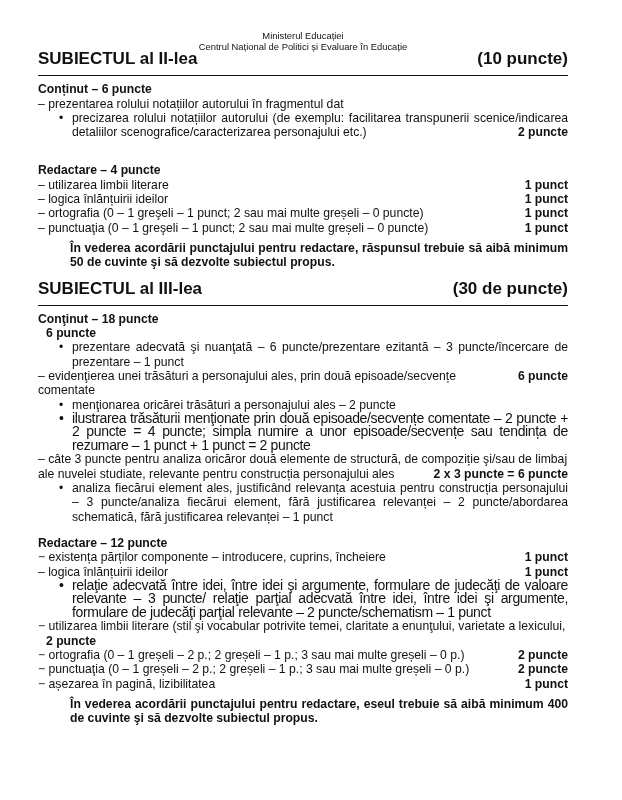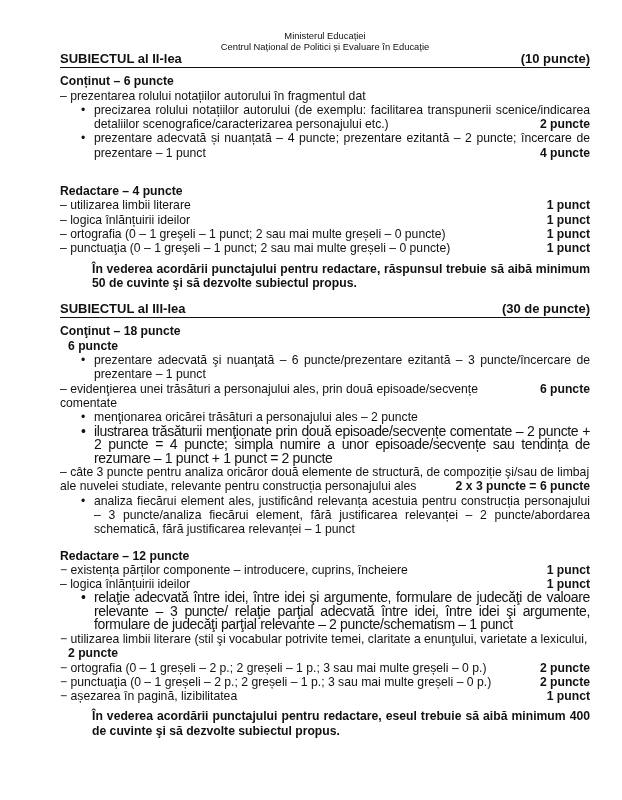--- a/index.html
+++ b/index.html
@@ -1,21 +1,21 @@
 <!DOCTYPE html>
 <html><head>
 <meta charset="utf-8">
 <style>
   html, body { margin: 0; padding: 0; background: #ffffff; }
   body { width: 622px; height: 800px; position: relative; overflow: hidden;
          font-family: "Liberation Sans", sans-serif; color: #111; }
-  .page { position: absolute; left: 60px; top: 30px; width: 530px; font-size: 12.2px; line-height: 14.3px; }
+  .page { position: absolute; left: 38px; top: 30px; width: 530px; font-size: 12.2px; line-height: 14.3px; }
   .hdr { text-align: center; font-size: 9.4px; line-height: 11px; }
-  .subj { display: flex; justify-content: space-between; font-weight: bold; font-size: 13px;
-          border-bottom: 1px solid #111; padding-bottom: 1px; margin-top: 0px; }
+  .subj { display: flex; justify-content: space-between; font-weight: bold; font-size: 17px;
+          border-bottom: 1px solid #111; padding-bottom: 9px; margin-top: 0px; }
   .h { font-weight: bold; margin-top: 6px; }
   .row { display: flex; justify-content: space-between; }
   .row .pts { font-weight: bold; white-space: nowrap; padding-left: 8px; }
   .bul { position: relative; padding-left: 34px; text-align: justify; }
   .bul::before { content: "\2022"; position: absolute; left: 21px; top: 0; }
   .small { font-size: 14px; letter-spacing: -0.35px; line-height: 13.5px; }
   .note { font-weight: bold; margin-top: 6px; text-align: justify; margin-left: 32px; }
   .gap { height: 12px; }
   .just { text-align: justify; }
 </style>
@@ -30,24 +30,20 @@
 
   <div class="subj">
     <span>SUBIECTUL al II-lea</span>
     <span>(10 puncte)</span>
   </div>
   <div class="h">Conținut – 6 puncte</div>
   <div>–  prezentarea rolului notațiilor autorului în fragmentul dat</div>
   <div class="bul">
     <span>precizarea rolului notațiilor autorului (de exemplu: facilitarea transpunerii scenice/indicarea detaliilor scenografice/caracterizarea personajului etc.)</span>
     <div style="text-align:right;font-weight:bold;margin-top:-14.3px;">2 puncte</div>
-  </div>
-  <div class="bul">
-    <span>prezentare adecvată și nuanțată – 4 puncte; prezentare ezitantă – 2 puncte; încercare de prezentare – 1 punct</span>
-    <div style="text-align:right;font-weight:bold;margin-top:-14.3px;">4 puncte</div>
   </div>
 
   <div class="gap"></div>
   <div class="h" style="margin-top:12px">Redactare – 4 puncte</div>
   <div class="row">
       <span>– utilizarea limbii literare</span>
       <span class="pts">1 punct</span>
     </div>
   <div class="row">
       <span>– logica înlănțuirii ideilor</span>

